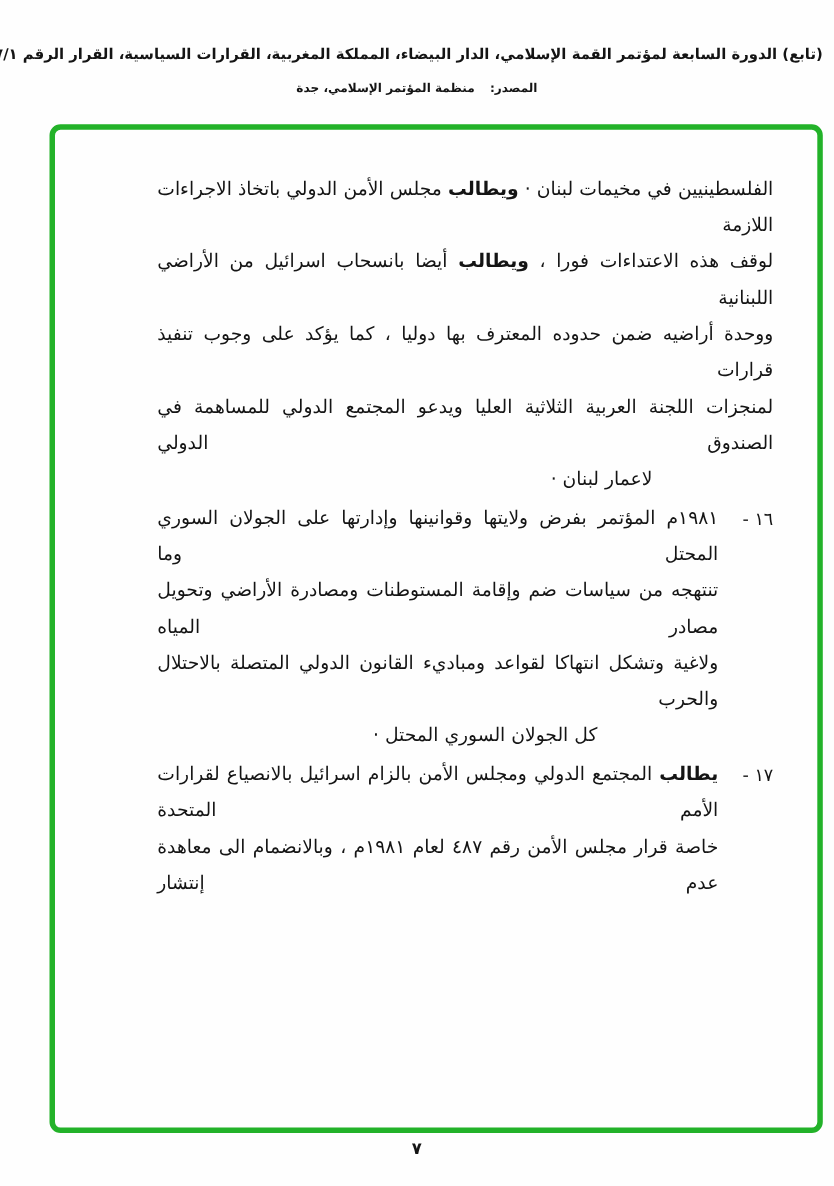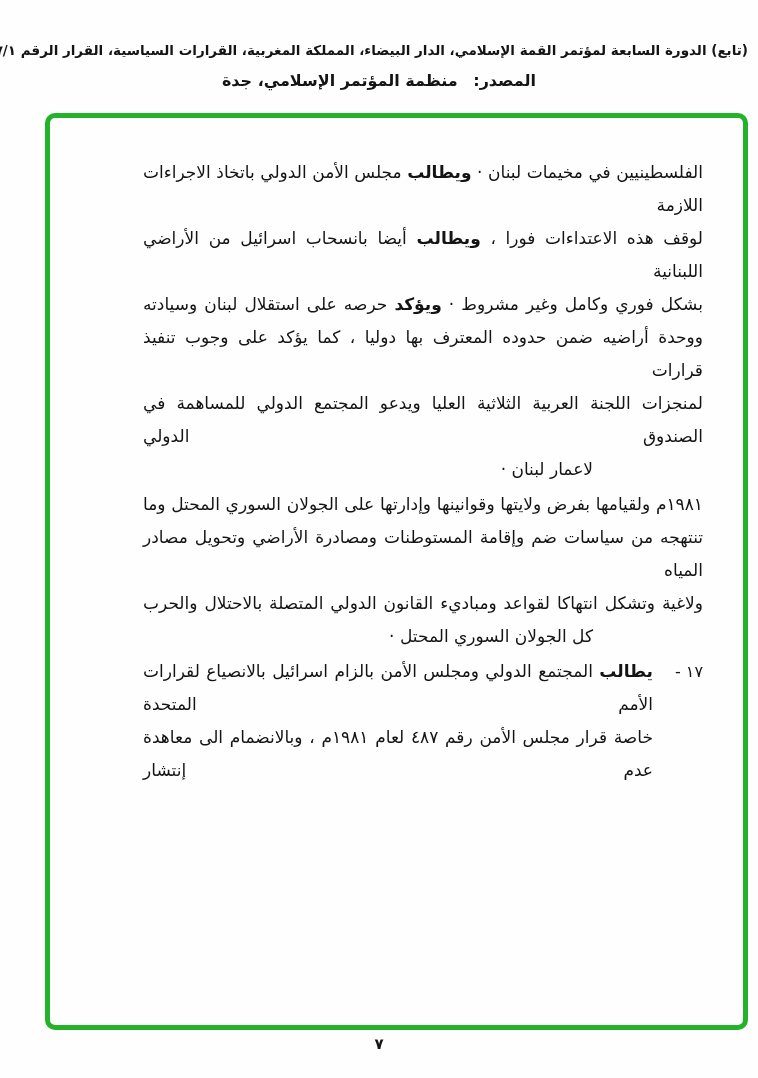--- a/index.html
+++ b/index.html
@@ -14,21 +14,21 @@
   
   .hdr {
     position:absolute; left:10px; right:10px; top:40px;
     direction:rtl; text-align:center;
     font-weight:bold; font-size:13.5px; line-height:20px;
     white-space:nowrap;
   }
   .src {
     position:absolute; left:10px; right:10px; top:72px;
     direction:rtl; text-align:center;
-    font-weight:bold; font-size:16px; line-height:18px;
+    font-weight:bold; font-size:11px; line-height:18px;
   }
   .src .lbl { margin-left:10px; }
   
   .frame {
     position:absolute; left:45px; top:113px;
     width:645px; height:907px;
     border:5px solid #23b229;
     border-radius:10px;
     box-sizing:content-box;
     padding-left:48px;
@@ -77,29 +77,29 @@
     <span class="lbl">المصدر:</span>
     <span>منظمة المؤتمر الإسلامي، جدة</span>
   </div>
 
   <div class="frame" style="border-color: rgb(35, 178, 41);">
     <div class="frame-inner">
         <div class="para">
           <div class="para-lines">
             <div class="line"><span>الفلسطينيين في مخيمات لبنان · </span><span class="b">ويطالب</span><span> مجلس الأمن الدولي باتخاذ الاجراءات اللازمة</span></div>
             <div class="line"><span>لوقف هذه الاعتداءات فورا ، </span><span class="b">ويطالب</span><span> أيضا بانسحاب اسرائيل من الأراضي اللبنانية</span></div>
-            <div class="line"><span>بشكل فوري وكامل وغير مشروط · </span><span class="b">ويؤكد</span><span> حرصه على استقلال لبنان وسيادته</span></div>
             <div class="line"><span>ووحدة أراضيه ضمن حدوده المعترف بها دوليا ، كما يؤكد على وجوب تنفيذ قرارات</span></div>
             <div class="line"><span>لمنجزات اللجنة العربية الثلاثية العليا ويدعو المجتمع الدولي للمساهمة في الصندوق الدولي</span></div>
             <div class="line line-end"><span>لاعمار لبنان ·</span></div>
           </div>
         </div>
         <div class="para item">
+          <div class="num">١٦ -</div>
           <div class="para-lines">
-            <div class="line"><span>١٩٨١م ولقيامها بفرض ولايتها وقوانينها وإدارتها على الجولان السوري المحتل وما</span></div>
+            <div class="line"><span>١٩٨١م المؤتمر بفرض ولايتها وقوانينها وإدارتها على الجولان السوري المحتل وما</span></div>
             <div class="line"><span>تنتهجه من سياسات ضم وإقامة المستوطنات ومصادرة الأراضي وتحويل مصادر المياه</span></div>
             <div class="line"><span>ولاغية وتشكل انتهاكا لقواعد ومباديء القانون الدولي المتصلة بالاحتلال والحرب</span></div>
             <div class="line line-end"><span>كل الجولان السوري المحتل ·</span></div>
           </div>
         </div>
         <div class="para item">
           <div class="num">١٧ -</div>
           <div class="para-lines">
             <div class="line"><span class="b">يطالب</span><span> المجتمع الدولي ومجلس الأمن بالزام اسرائيل بالانصياع لقرارات الأمم المتحدة</span></div>
             <div class="line"><span>خاصة قرار مجلس الأمن رقم ٤٨٧ لعام ١٩٨١م ، وبالانضمام الى معاهدة عدم إنتشار</span></div>

